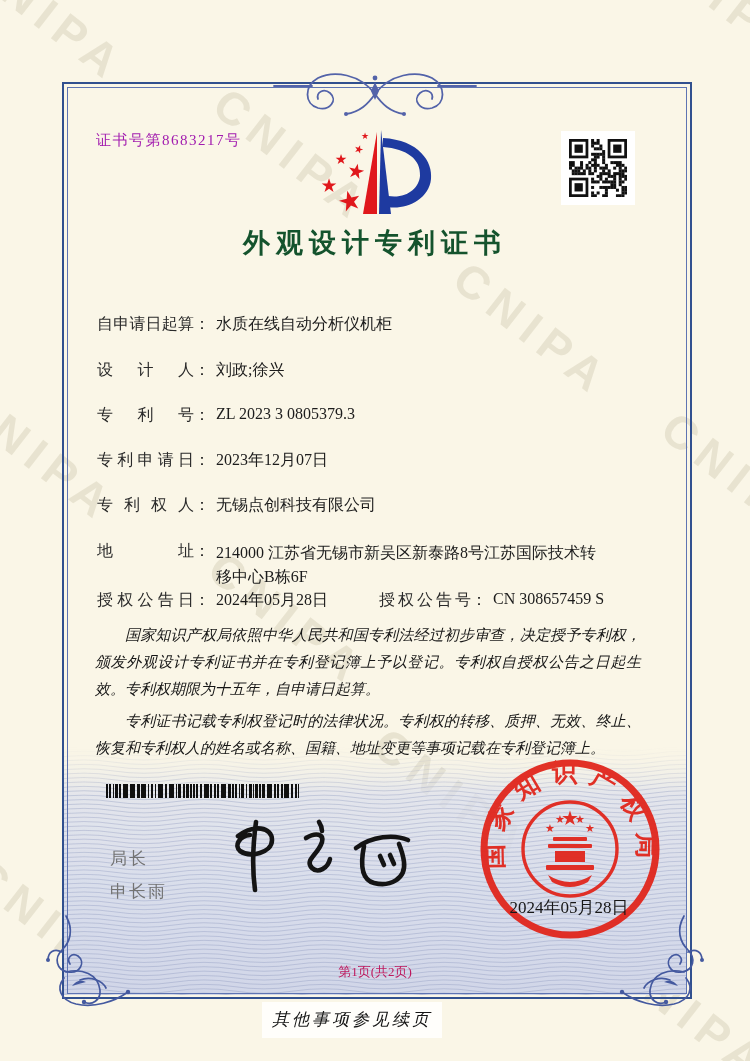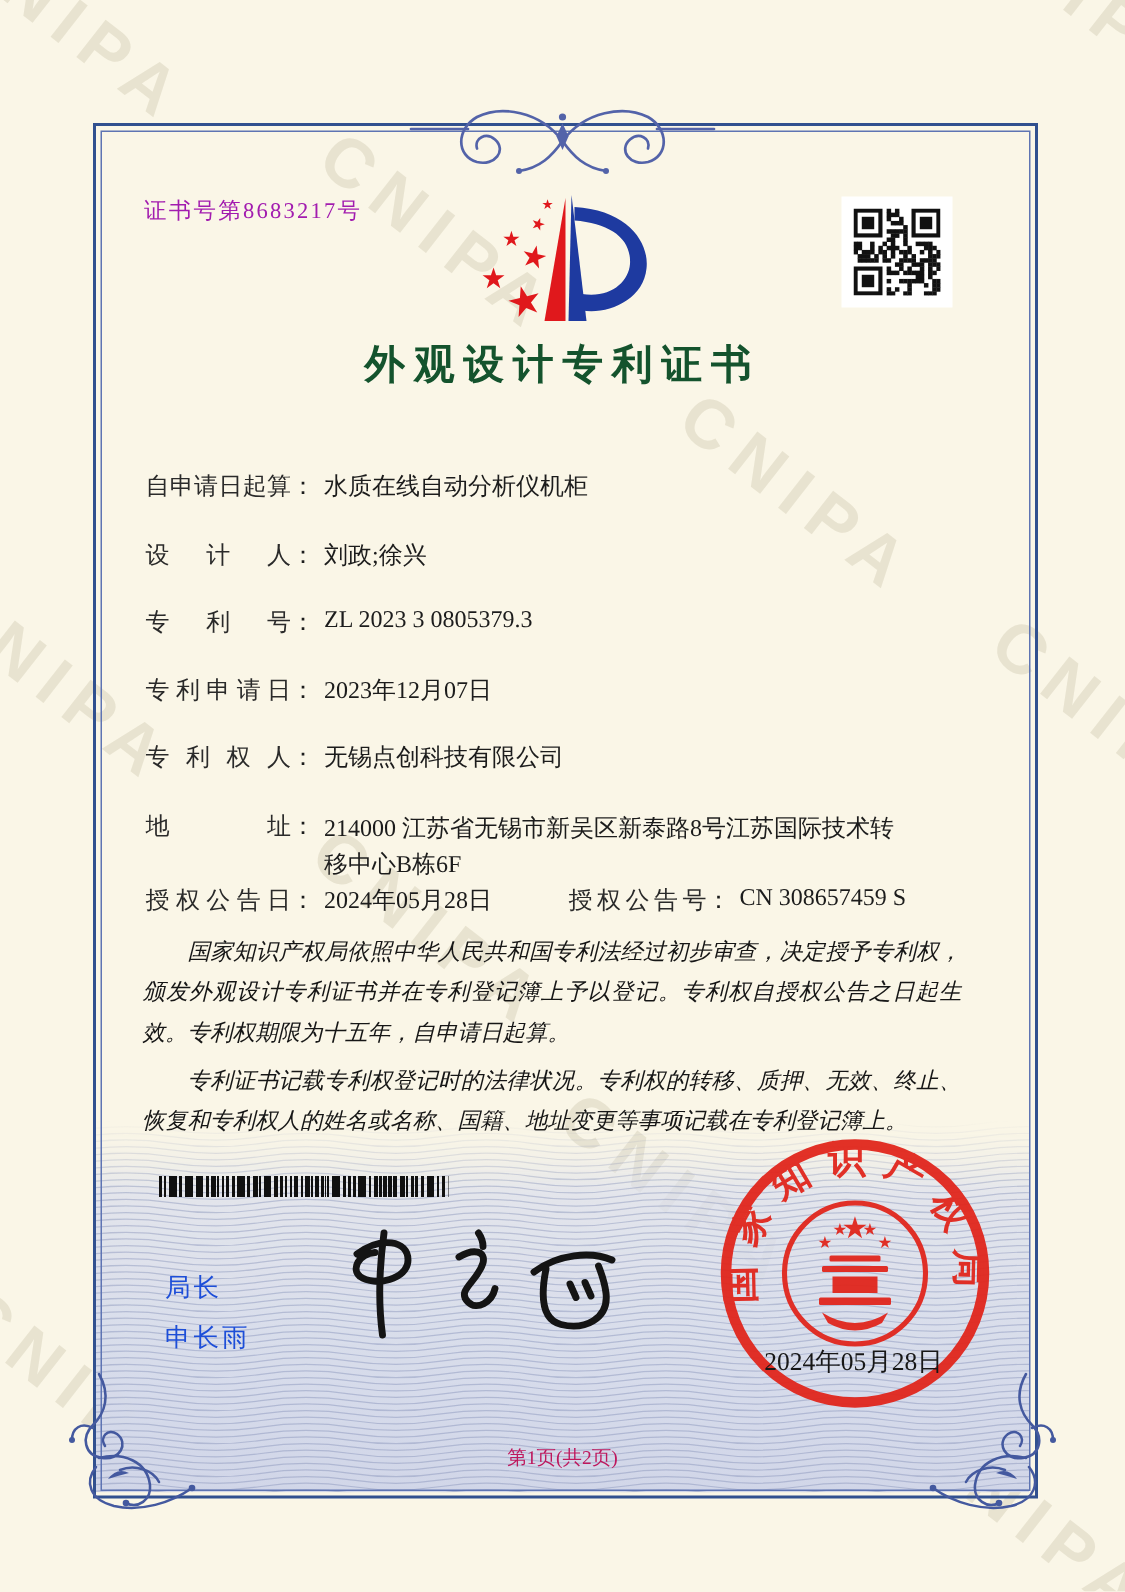--- a/index.html
+++ b/index.html
@@ -47,21 +47,21 @@
              font-size:15px;line-height:27px;color:#161616;font-style:italic;}
   #body-text p{margin:0 16px 5px 0;text-indent:2em;text-align:justify;}
 
   
   #barcode{position:absolute;left:106px;top:784px;width:193px;height:14px;z-index:5;
     background:
       repeating-linear-gradient(90deg,#101010 0 1.5px,transparent 1.5px 3.5px),
       repeating-linear-gradient(90deg,#101010 0 1px,transparent 1px 6.5px),
       repeating-linear-gradient(90deg,#101010 0 2px,transparent 2px 9px);}
   .sig-label{position:absolute;left:110px;z-index:5;font-family:"Liberation Sans",sans-serif;
-             font-size:17px;font-weight:500;color:#1d4ed8;letter-spacing:2px;}
+             font-size:17px;font-weight:500;color:#737373;letter-spacing:2px;}
   #signature{position:absolute;left:222px;top:810px;z-index:5;}
   #seal{position:absolute;left:474px;top:753px;z-index:6;opacity:.94;}
   #seal-date{position:absolute;left:494px;top:896px;width:150px;text-align:center;z-index:7;
              font-size:17px;color:#171717;}
   #page-no{position:absolute;left:0;top:963px;width:750px;text-align:center;z-index:5;
            font-size:13px;color:#be185d;}
   #cont-box{position:absolute;left:262px;top:1002px;width:180px;height:36px;background:#fffefb;
             z-index:5;text-align:center;line-height:36px;font-size:17px;font-style:italic;
             letter-spacing:3px;color:#151515;}
 </style>
@@ -431,14 +431,15 @@
       <rect x="79" y="84" width="34" height="4" rx="1"></rect>
       <rect x="74" y="91" width="44" height="4" rx="1"></rect>
       <rect x="81" y="98" width="30" height="11"></rect>
       <rect x="72" y="112" width="48" height="5" rx="1"></rect>
       <path d="M74,122 q22,14 44,0 l-4,7 q-18,10 -36,0 z"></path>
     </g>
   </svg>
   <div id="seal-date">2024年05月28日</div>
 
   <div id="page-no">第1页(共2页)</div>
+  <div id="cont-box">其他事项参见续页</div>
 
 </div>
 
 </body></html>

